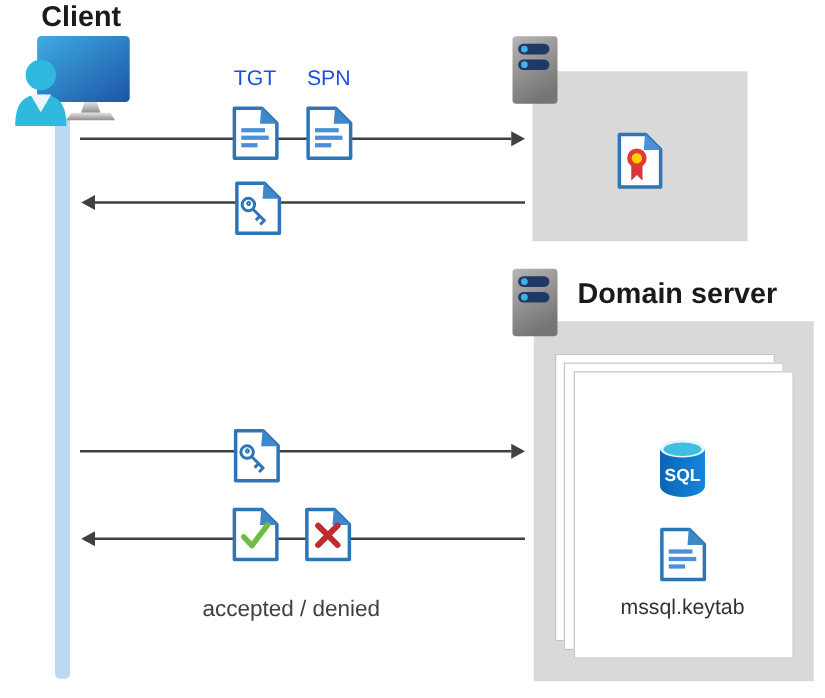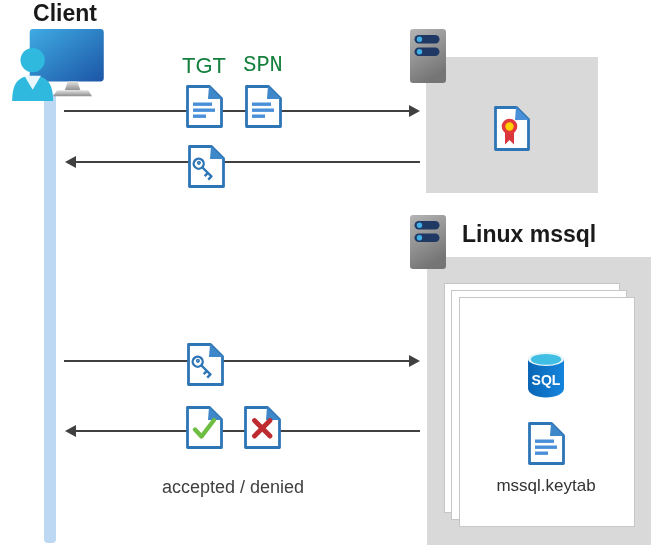--- a/index.html
+++ b/index.html
@@ -1,21 +1,21 @@
 <!DOCTYPE html>
 <html><head>
 <meta charset="utf-8">
 <style>
   html,body{margin:0;padding:0;background:#fff;}
   body{font-family:"Liberation Sans",sans-serif;}
   #stage{position:relative;width:660px;height:558px;background:#fff;overflow:hidden;}
 
   .abs{position:absolute;}
   .heading{font-weight:700;color:#1a1a1a;font-size:23px;line-height:22px;}
-  .sublabel{color:#15803d;font-size:22px;}
+  .sublabel{color:#1d4ed8;font-size:17px;}
   .center{text-align:center;}
 
   
   #lifeline{left:44px;top:94px;width:12px;height:449px;background:#bdd8f2;border-radius:0 0 4px 4px;z-index:1;}
 
   
   .graybox{background:#d9d9d9;z-index:1;}
   #dc-box{left:426px;top:57px;width:172px;height:136px;}
   #linux-box{left:427px;top:257px;width:224px;height:288px;}
 
@@ -140,21 +140,21 @@
   <div id="arrow-ticket-back" class="arrow left"></div>
   <div id="arrow-ticket-fwd" class="arrow right"></div>
   <div id="arrow-result" class="arrow left"></div>
 
   <div class="lbl heading center" style="left:15px;top:2px;width:100px;">Client</div>
   <svg class="icon" style="left:6px;top:25px;z-index:2;" width="102" height="76" viewBox="0 0 104 78">
     <use href="#sym-client"></use>
   </svg>
 
   <div class="lbl sublabel center" style="left:174px;top:53px;width:60px;">TGT</div>
-  <div class="lbl sublabel center" style="left:233px;top:53px;width:60px;font-family:Liberation Mono, monospace;">SPN</div>
+  <div class="lbl sublabel center" style="left:233px;top:53px;width:60px;">SPN</div>
 
   <svg class="icon" style="left:185px;top:84px;" width="39" height="45" viewBox="0 0 39 45">
       <use href="#sym-doc-lines"></use>
     </svg>
   <svg class="icon" style="left:244px;top:84px;" width="39" height="45" viewBox="0 0 39 45">
       <use href="#sym-doc-lines"></use>
     </svg>
   <svg class="icon" style="left:187px;top:144px;" width="39" height="45" viewBox="0 0 39 45">
       <use href="#sym-doc-key"></use>
     </svg>
@@ -173,21 +173,21 @@
   <svg class="icon" style="left:409px;top:28px;z-index:4;" width="38" height="56" viewBox="0 0 38 56">
       <use href="#sym-server"></use>
     </svg>
   <svg class="icon" style="left:493px;top:105px;" width="38" height="47" viewBox="0 0 38 47">
       <use href="#sym-cert"></use>
     </svg>
 
   <svg class="icon" style="left:409px;top:214px;z-index:4;" width="38" height="56" viewBox="0 0 38 56">
       <use href="#sym-server"></use>
     </svg>
-  <div class="lbl heading" style="left:462px;top:223px;width:180px;">Linux mssql</div>
+  <div class="lbl heading" style="left:462px;top:223px;width:180px;">Domain server</div>
 
   <svg class="icon" style="left:526px;top:350px;" width="40" height="48" viewBox="0 0 40 48">
       <use href="#sym-sql"></use>
     </svg>
   <svg class="icon" style="left:527px;top:421px;" width="39" height="45" viewBox="0 0 39 45">
       <use href="#sym-doc-lines"></use>
     </svg>
   <div class="lbl center" style="left:459px;top:476px;width:138px;font-size:17px;color:#333333;margin-left:18px;">mssql.keytab</div>
 
 </div>

